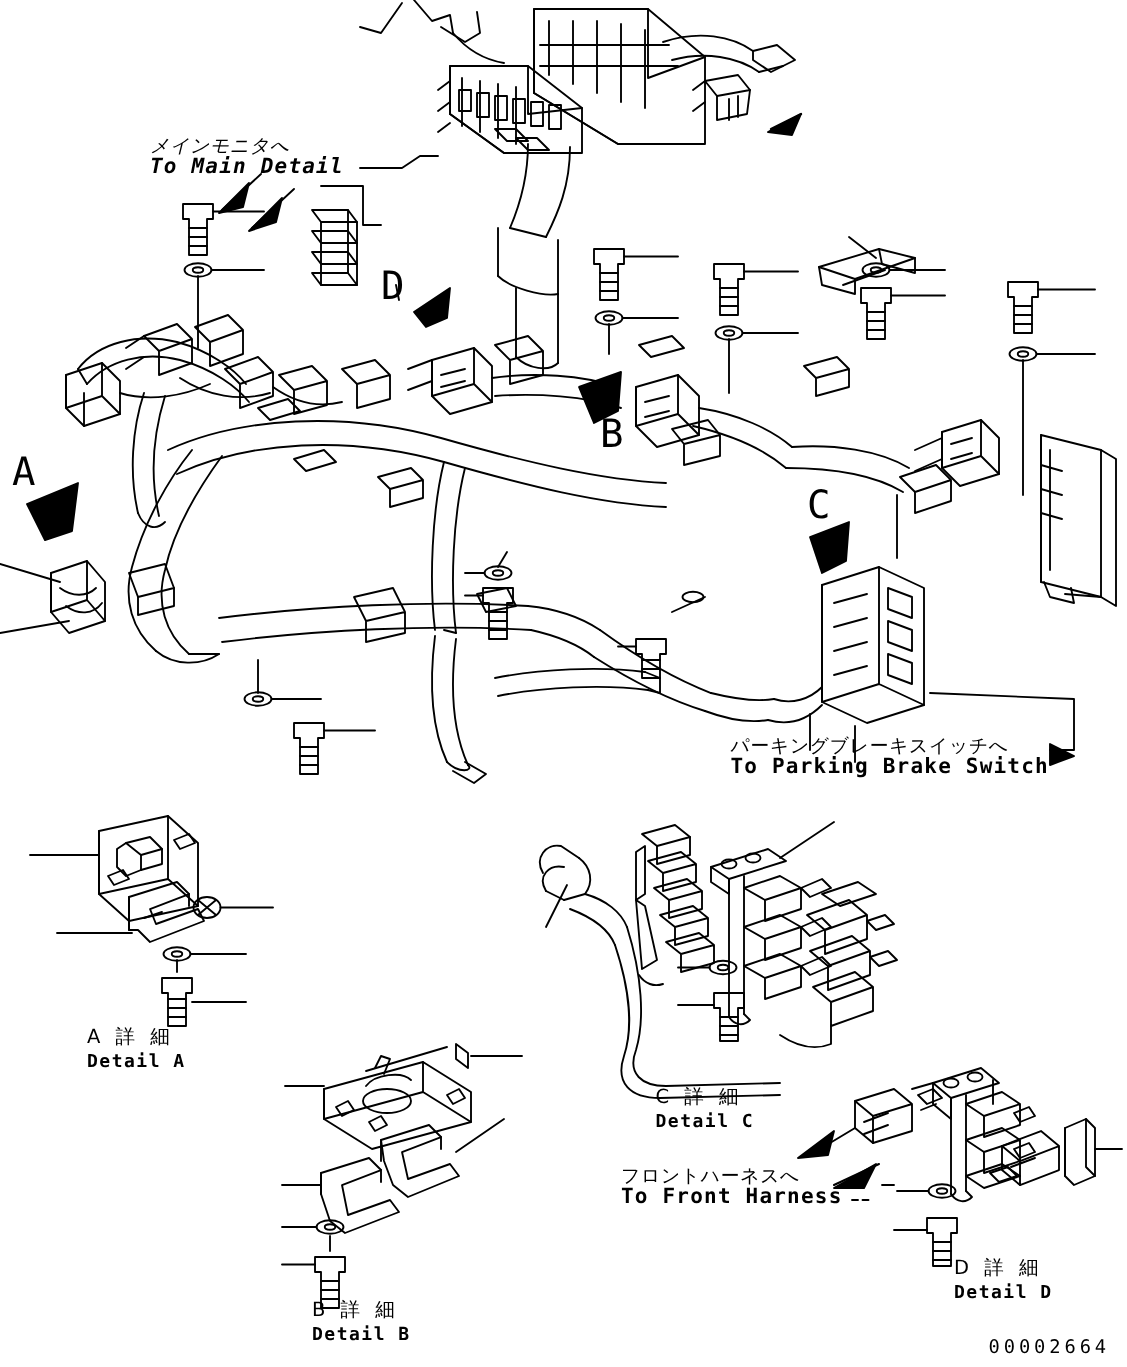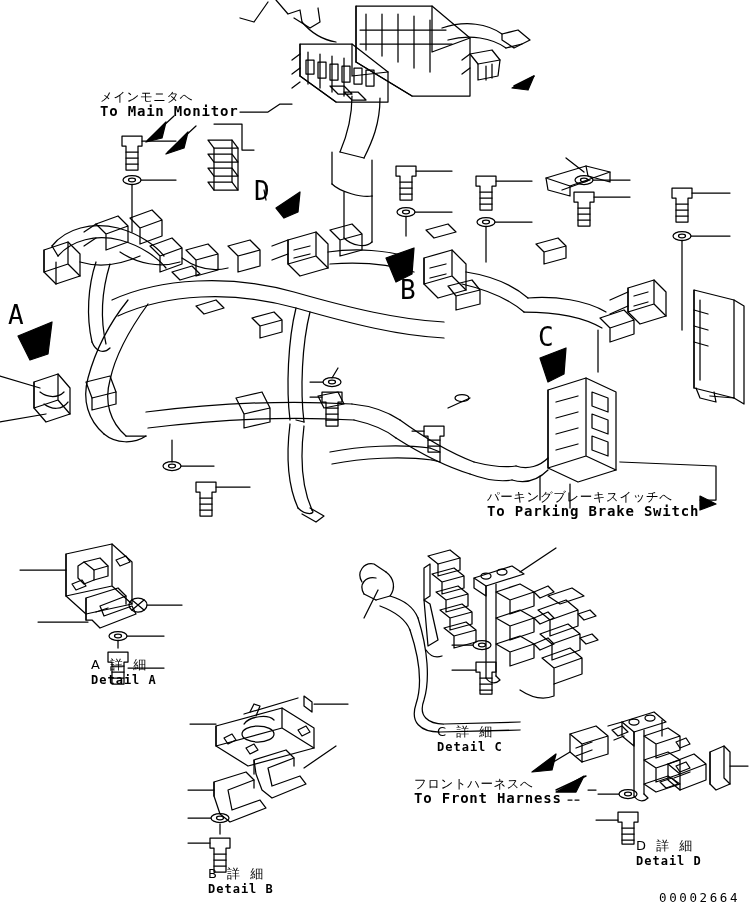--- a/index.html
+++ b/index.html
@@ -486,42 +486,42 @@
       </g>
       <path d="M556 792 L584 776 L576 792 Z" fill="#000" stroke="#000"></path>
       <path d="M568 800 L580 800" stroke-dasharray="4 3"></path>
       <path d="M588 790 L596 790"></path>
 
       <path d="M532 772 L556 754 L552 770 Z" fill="#000" stroke="#000"></path>
 
     </g>
   </svg>
 
-  <div class="lbl" style="left:100px;top:90px;">
+  <div class="lbl" style="left:100px;top:90px;font-style:italic;">
     <div class="jp">メインモニタへ</div>
-    <div class="en">To Main Monitor</div>
+    <div class="en">To Main Detail</div>
   </div>
 
 
   <div class="lbl" style="left:487px;top:490px;">
     <div class="jp">パーキングブレーキスイッチへ</div>
     <div class="en">To Parking Brake Switch</div>
   </div>
 
   <div class="lbl" style="left:414px;top:777px;">
     <div class="jp">フロントハーネスへ</div>
     <div class="en">To Front Harness</div>
   </div>
 
   <div class="secmark" style="left:8px;top:300px;">A</div>
   <div class="secmark" style="left:400px;top:275px;">B</div>
   <div class="secmark" style="left:538px;top:322px;">C</div>
   <div class="secmark" style="left:254px;top:176px;">D</div>
 
-  <div class="detail-cap" style="left:58px;top:657px;margin-left:33px;">
+  <div class="detail-cap" style="left:58px;top:684px;">
     <div class="jp">A 詳 細</div>
     <div class="en">Detail A</div>
   </div>
 
   <div class="detail-cap" style="left:208px;top:866px;">
     <div class="jp">B 詳 細</div>
     <div class="en">Detail B</div>
   </div>
 
   <div class="detail-cap" style="left:437px;top:724px;">

